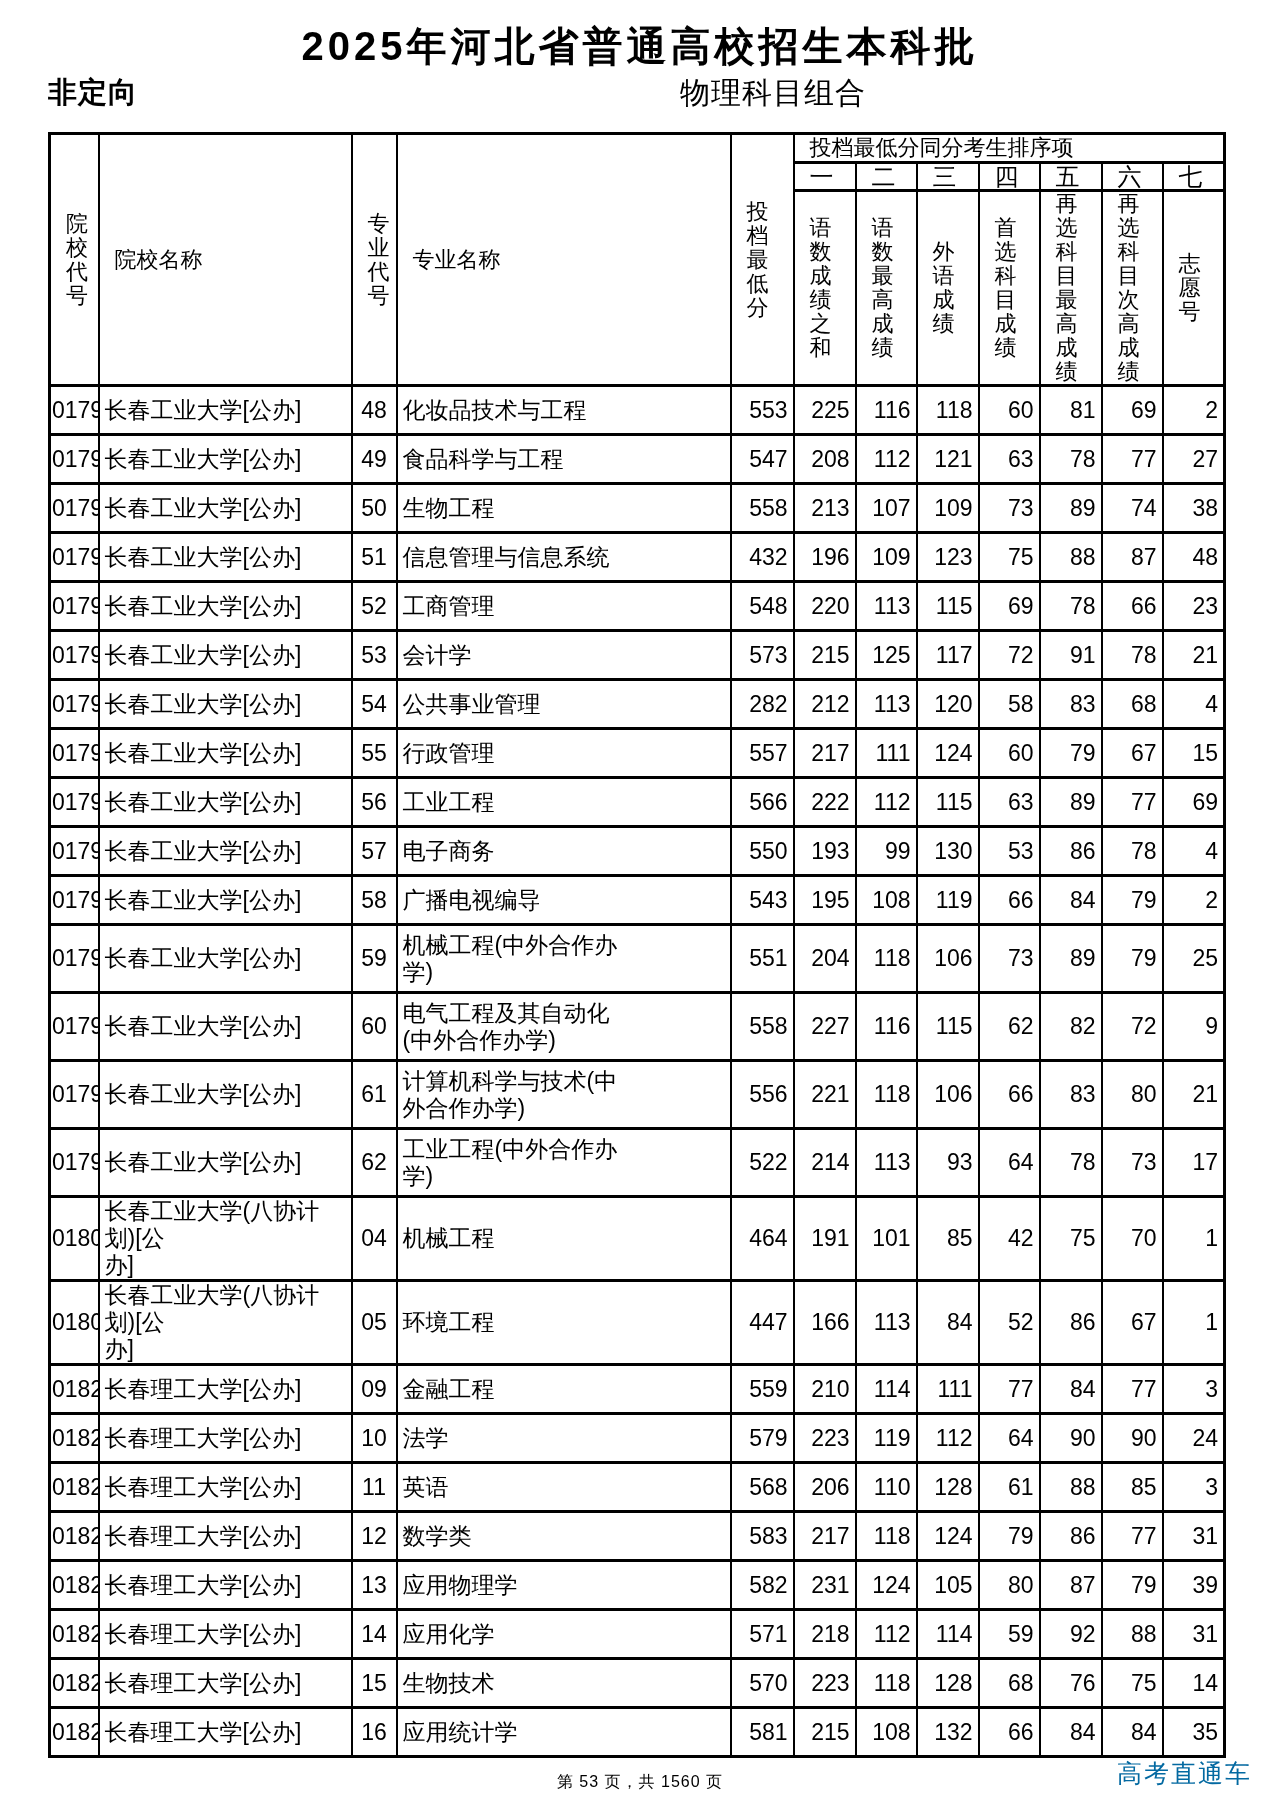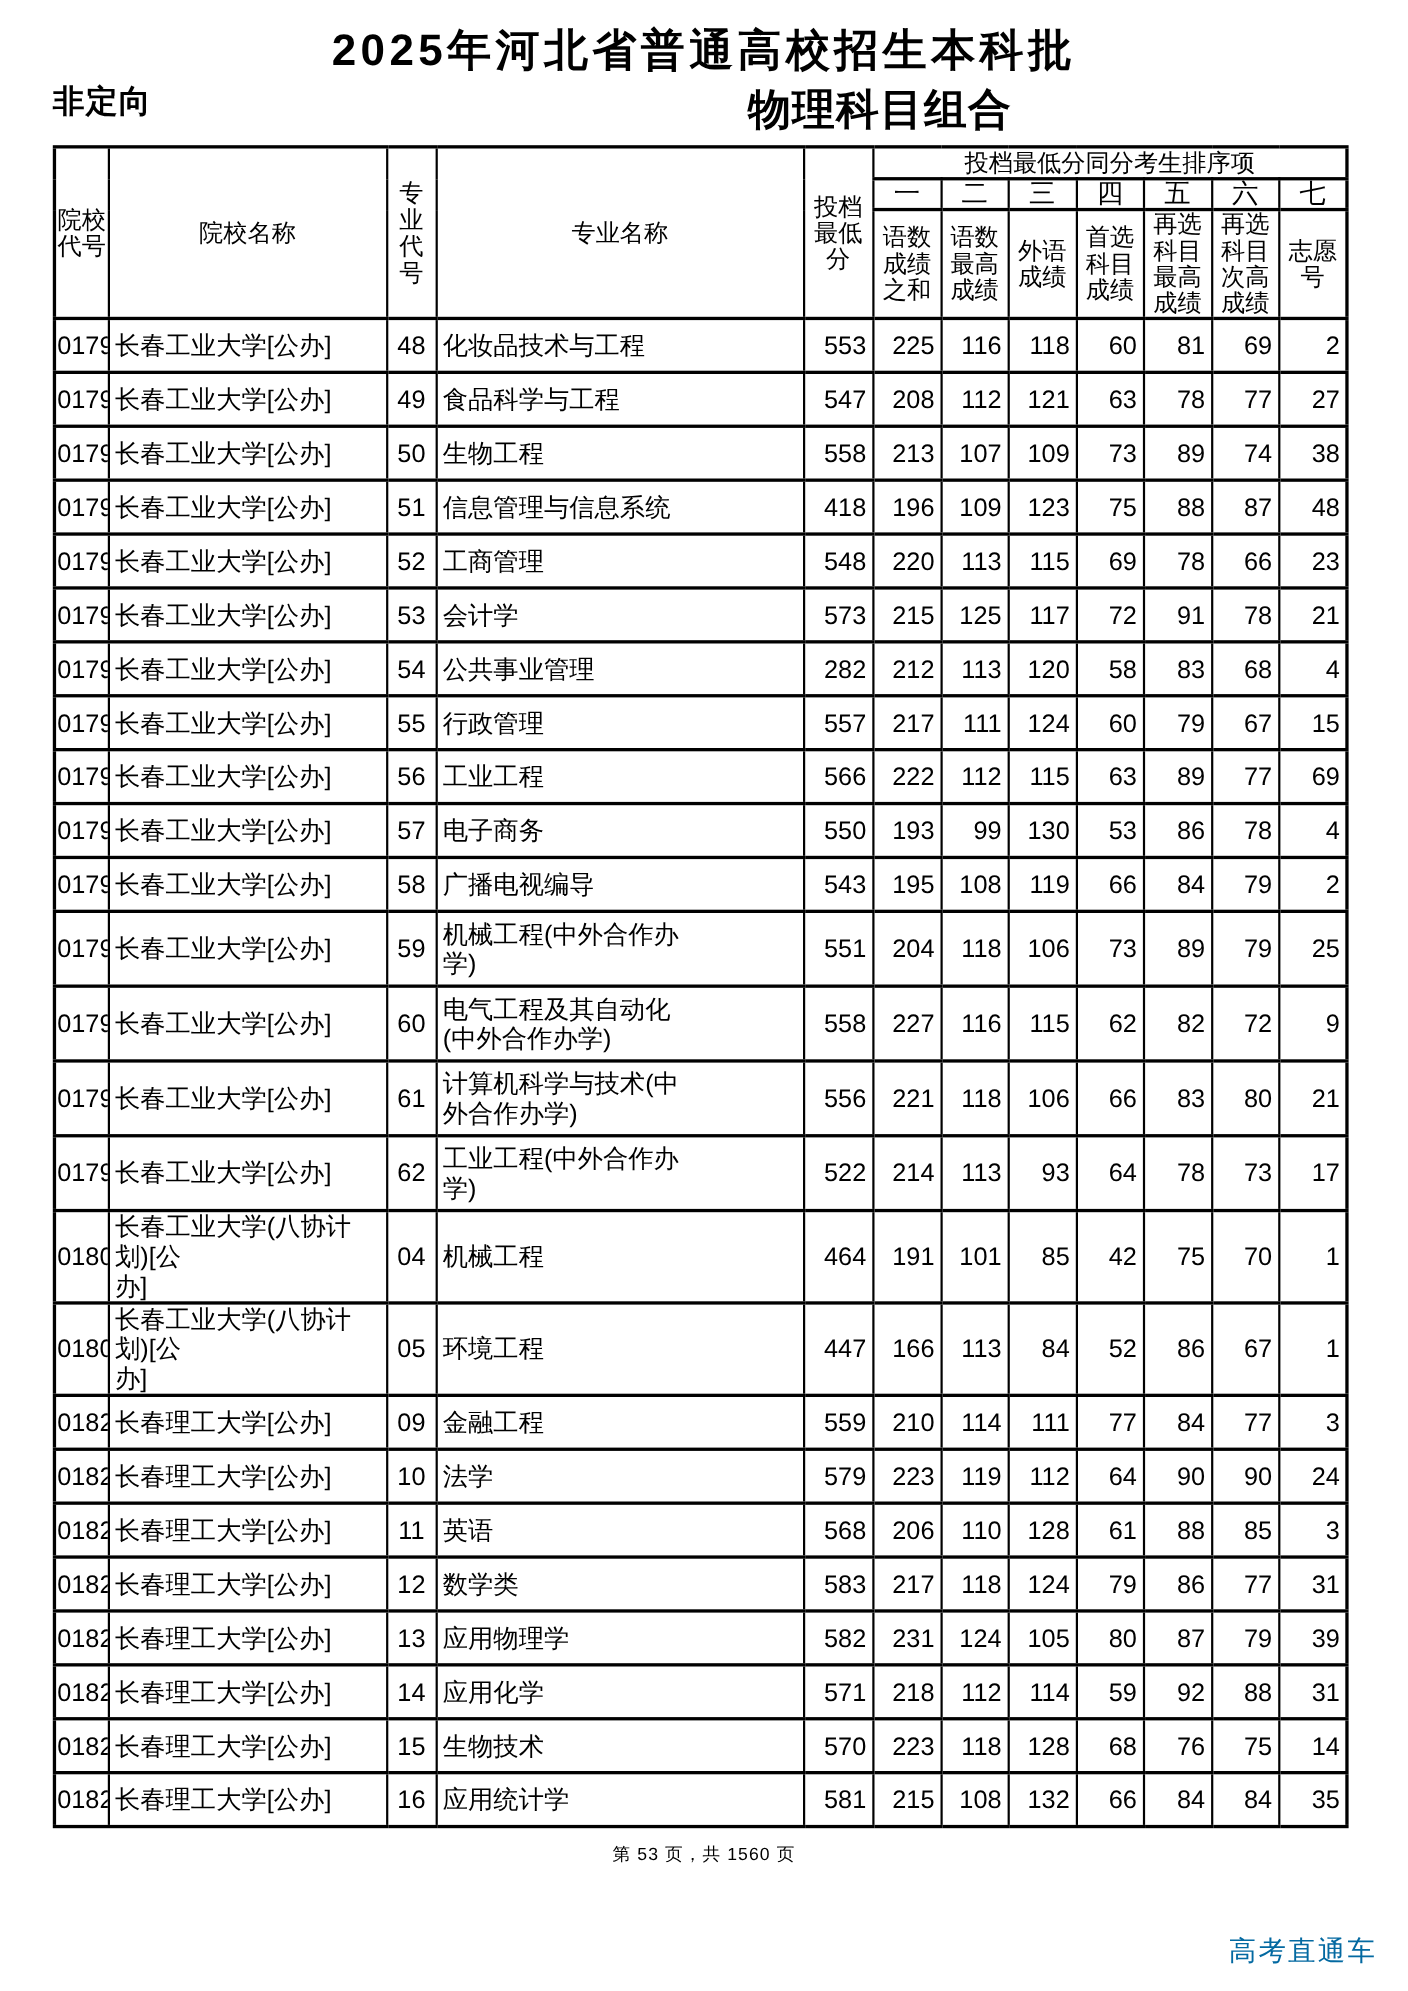--- a/index.html
+++ b/index.html
@@ -17,36 +17,36 @@
   .title-block { padding-top:22px; }
   .section-row {
     position:relative; height:38px; margin-top:2px;
   }
   .section-left {
     position:absolute; left:48px; top:0;
     font-size:29px; font-weight:bold; letter-spacing:1px;
   }
   .section-right {
     position:absolute; left:680px; top:0;
-    font-size:39px; font-weight:bold; letter-spacing:1px;
+    font-size:30px; font-weight:normal; letter-spacing:1px;
   }
   table.stat {
     border-collapse:collapse; table-layout:fixed;
     width:1175px; margin:21px 0 0 48px;
     border:3px solid #000;
   }
   table.stat th, table.stat td {
     border:2px solid #000;
     border-top-width:3px; border-bottom-width:3px;
     overflow:hidden; vertical-align:middle;
   }
   thead th {
-    font-weight:normal; text-align:center;
+    font-weight:normal; text-align:left;
     font-size:22px; line-height:24px;
-    word-break:break-all; padding:0 1px;
+    word-break:break-all; padding:0 15px;
   }
   tr.h-group-row { height:29px; }
   tr.h-nums-row  { height:28px; }
   tr.h-nums-row th { font-size:24px; }
   tr.h-labels-row { height:97px; }
   tbody td { font-size:23px; line-height:27px; }
   tbody tr { height:49px; }
   tbody tr.tall { height:68px; }
   tbody td:nth-child(1) { text-align:center; }
   tbody td:nth-child(2), tbody td:nth-child(4) {
@@ -159,21 +159,21 @@
         <td>73</td>
         <td>89</td>
         <td>74</td>
         <td>38</td>
       </tr>
       <tr>
         <td>0179</td>
         <td>长春工业大学[公办]</td>
         <td>51</td>
         <td>信息管理与信息系统</td>
-        <td>418</td>
+        <td>432</td>
         <td>196</td>
         <td>109</td>
         <td>123</td>
         <td>75</td>
         <td>88</td>
         <td>87</td>
         <td>48</td>
       </tr>
       <tr>
         <td>0179</td>

